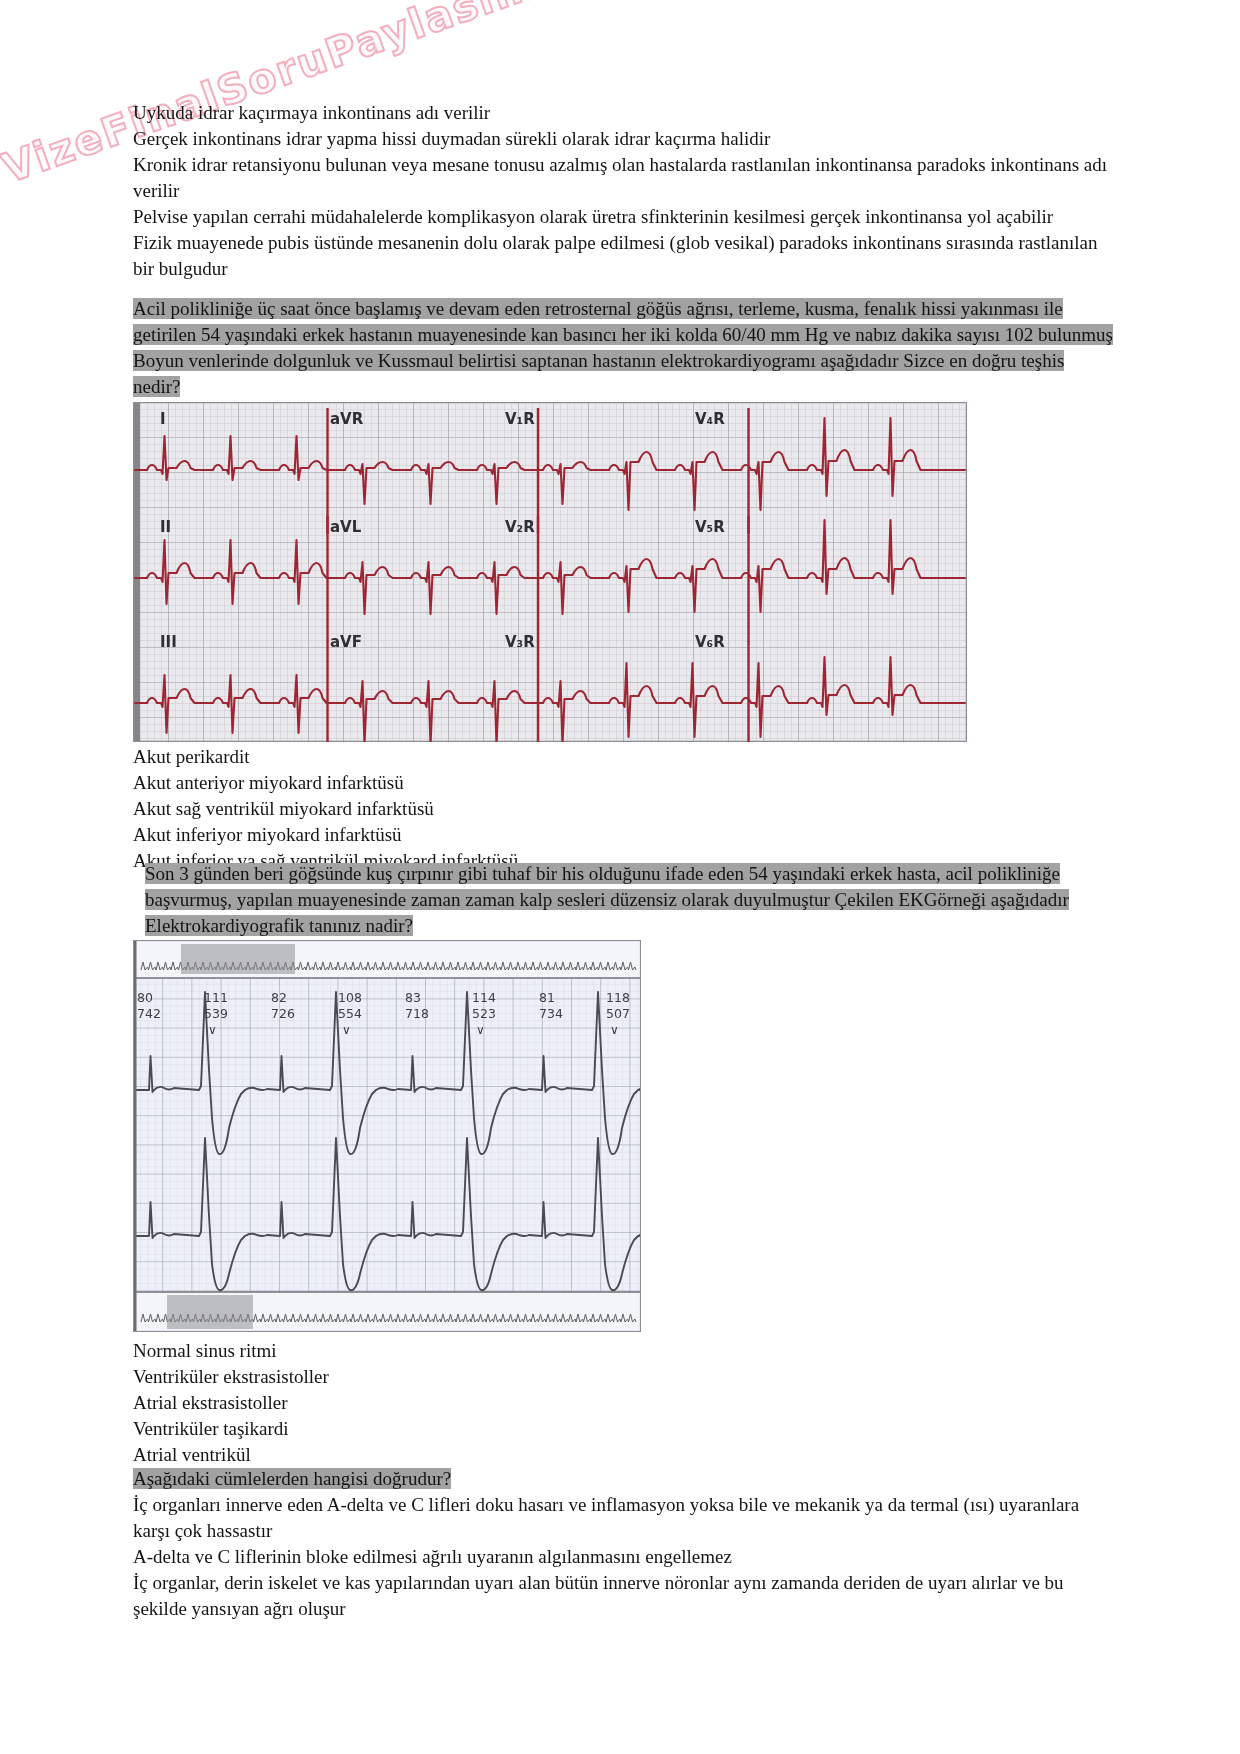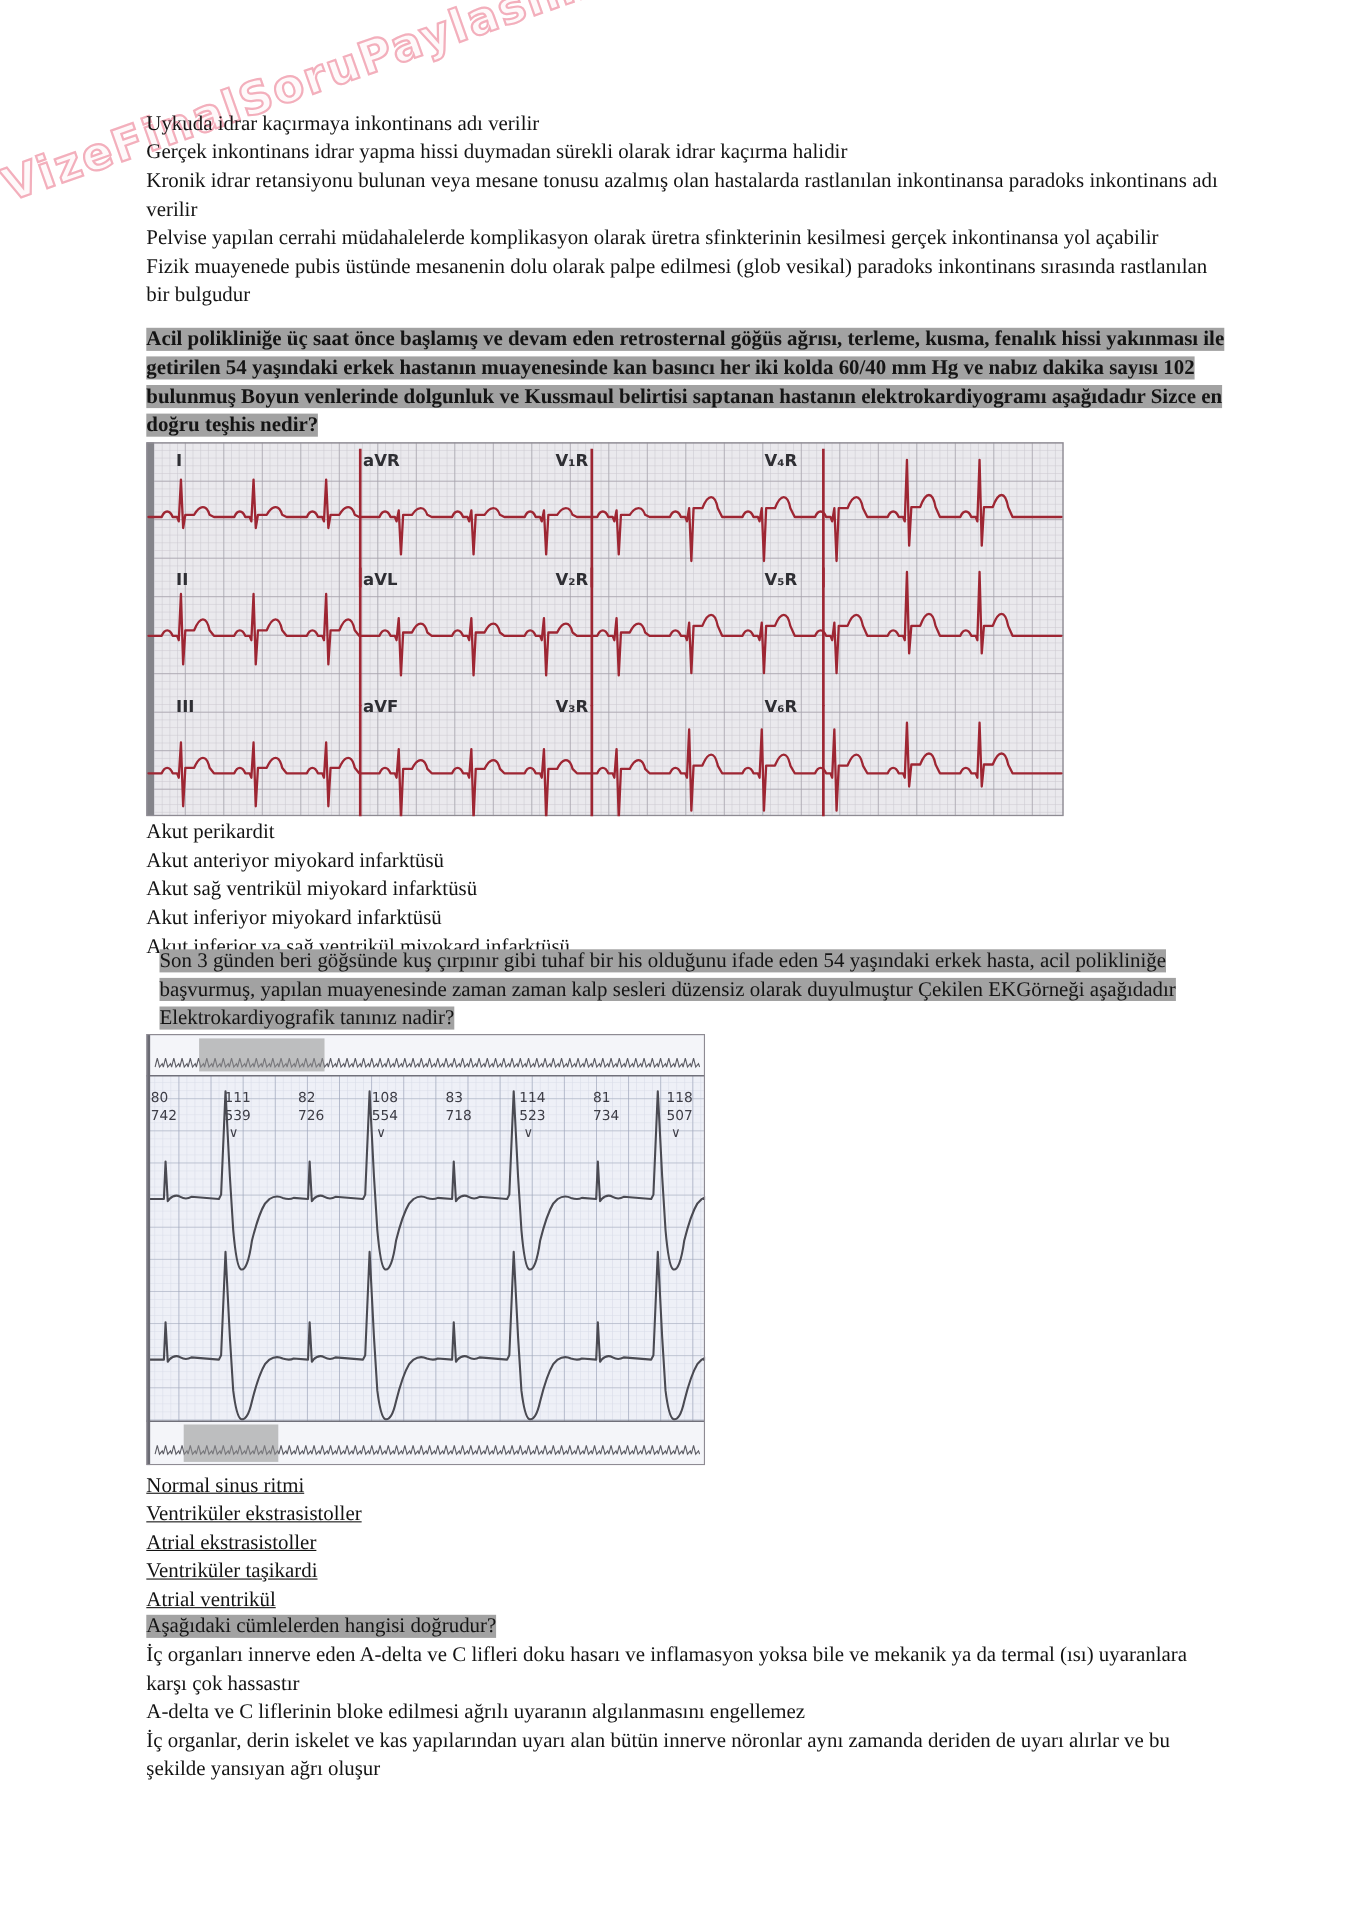--- a/index.html
+++ b/index.html
@@ -35,21 +35,21 @@
   <div class="watermark">VizeFinalSoruPaylasimi.com</div>
 
   <section class="block" style="top:88px;margin-top:12px;">
       <p>Uykuda idrar kaçırmaya inkontinans adı verilir</p>
       <p>Gerçek inkontinans idrar yapma hissi duymadan sürekli olarak idrar kaçırma halidir</p>
       <p>Kronik idrar retansiyonu bulunan veya mesane tonusu azalmış olan hastalarda rastlanılan inkontinansa paradoks inkontinans adı verilir</p>
       <p>Pelvise yapılan cerrahi müdahalelerde komplikasyon olarak üretra sfinkterinin kesilmesi gerçek inkontinansa yol açabilir</p>
       <p>Fizik muayenede pubis üstünde mesanenin dolu olarak palpe edilmesi (glob vesikal) paradoks inkontinans sırasında rastlanılan bir bulgudur</p>
     </section>
 
-  <section class="block" style="top:296px;font-weight:bold;">
+  <section class="block" style="top:296px;">
     <p><span class="hl">Acil polikliniğe üç saat önce başlamış ve devam eden retrosternal göğüs ağrısı, terleme, kusma, fenalık hissi yakınması ile getirilen 54 yaşındaki erkek hastanın muayenesinde kan basıncı her iki kolda 60/40 mm Hg ve nabız dakika sayısı 102 bulunmuş Boyun venlerinde dolgunluk ve Kussmaul belirtisi saptanan hastanın elektrokardiyogramı aşağıdadır Sizce en doğru teşhis nedir?</span></p>
   </section>
 
   <figure class="ecgfig" style="left:133px; top:402px;">
     <svg id="ecg1svg" width="834" height="340" viewBox="0 0 834 340">
         <defs>
           <pattern id="g1s" width="7" height="7" patternUnits="userSpaceOnUse">
             <path d="M7 0H0V7" fill="none" stroke="#cbc8cf" stroke-width="1"></path>
           </pattern>
           <pattern id="g1b" width="35" height="35" patternUnits="userSpaceOnUse">
@@ -141,21 +141,21 @@
         <text x="473" y="62" fill="#3d3d46" font-family="&quot;DejaVu Sans&quot;, sans-serif" font-size="12.5">118</text>
         <text x="473" y="78" fill="#3d3d46" font-family="&quot;DejaVu Sans&quot;, sans-serif" font-size="12.5">507</text>
         <text x="477" y="94" fill="#3d3d46" font-family="&quot;DejaVu Sans&quot;, sans-serif" font-size="12">∨</text>
         <path d="M2 150 L16 150 l1.5 -34 l2 36 l1.5 -2 q5 -5 10 -2 q5 3 10 0 L66 150 L68 146 L72 52 L76 130 L79 178 Q82 212 86 214 Q92 216 96 188 Q102 164 108 154 L112 150 q6 -4 12 -1 q6 2 10 0 L147 150 l1.5 -34 l2 36 l1.5 -2 q5 -5 10 -2 q5 3 10 0 L197 150 L199 146 L203 52 L207 130 L210 178 Q213 212 217 214 Q223 216 227 188 Q233 164 239 154 L243 150 q6 -4 12 -1 q6 2 10 0 L278 150 l1.5 -34 l2 36 l1.5 -2 q5 -5 10 -2 q5 3 10 0 L328 150 L330 146 L334 52 L338 130 L341 178 Q344 212 348 214 Q354 216 358 188 Q364 164 370 154 L374 150 q6 -4 12 -1 q6 2 10 0 L409 150 l1.5 -34 l2 36 l1.5 -2 q5 -5 10 -2 q5 3 10 0 L459 150 L461 146 L465 52 L469 130 L472 178 Q475 212 479 214 Q485 216 489 188 Q495 164 501 154 L505 150 q6 -4 12 -1 q6 2 10 0 L506 150" fill="none" stroke="#4a4a52" stroke-width="1.9" stroke-linejoin="round"></path>
         <path d="M2 296 L16 296 l1.5 -34 l2 36 l1.5 -2 q5 -5 10 -2 q5 3 10 0 L66 296 L68 292 L72 198 L76 276 L79 324 Q82 348 86 350 Q92 352 96 334 Q102 310 108 300 L112 296 q6 -4 12 -1 q6 2 10 0 L147 296 l1.5 -34 l2 36 l1.5 -2 q5 -5 10 -2 q5 3 10 0 L197 296 L199 292 L203 198 L207 276 L210 324 Q213 348 217 350 Q223 352 227 334 Q233 310 239 300 L243 296 q6 -4 12 -1 q6 2 10 0 L278 296 l1.5 -34 l2 36 l1.5 -2 q5 -5 10 -2 q5 3 10 0 L328 296 L330 292 L334 198 L338 276 L341 324 Q344 348 348 350 Q354 352 358 334 Q364 310 370 300 L374 296 q6 -4 12 -1 q6 2 10 0 L409 296 l1.5 -34 l2 36 l1.5 -2 q5 -5 10 -2 q5 3 10 0 L459 296 L461 292 L465 198 L469 276 L472 324 Q475 348 479 350 Q485 352 489 334 Q495 310 501 300 L505 296 q6 -4 12 -1 q6 2 10 0 L506 296" fill="none" stroke="#4a4a52" stroke-width="1.9" stroke-linejoin="round"></path>
         <rect x="0" y="0" width="3.5" height="392" fill="#6b6b74"></rect>
         <rect x="0.5" y="0.5" width="507" height="391" fill="none" stroke="#8e8b93" stroke-width="1.2"></rect>
       </svg>
   </figure>
 
-  <section class="block" style="top:1338px;text-decoration:underline;">
+  <section class="block" style="top:1338px;">
       <p>Normal sinus ritmi</p>
       <p>Ventriküler ekstrasistoller</p>
       <p>Atrial ekstrasistoller</p>
       <p>Ventriküler taşikardi</p>
       <p>Atrial ventrikül</p>
     </section>
 
   <section class="block" style="top:1466px;">
     <p><span class="hl">Aşağıdaki cümlelerden hangisi doğrudur?</span></p>
   </section>

